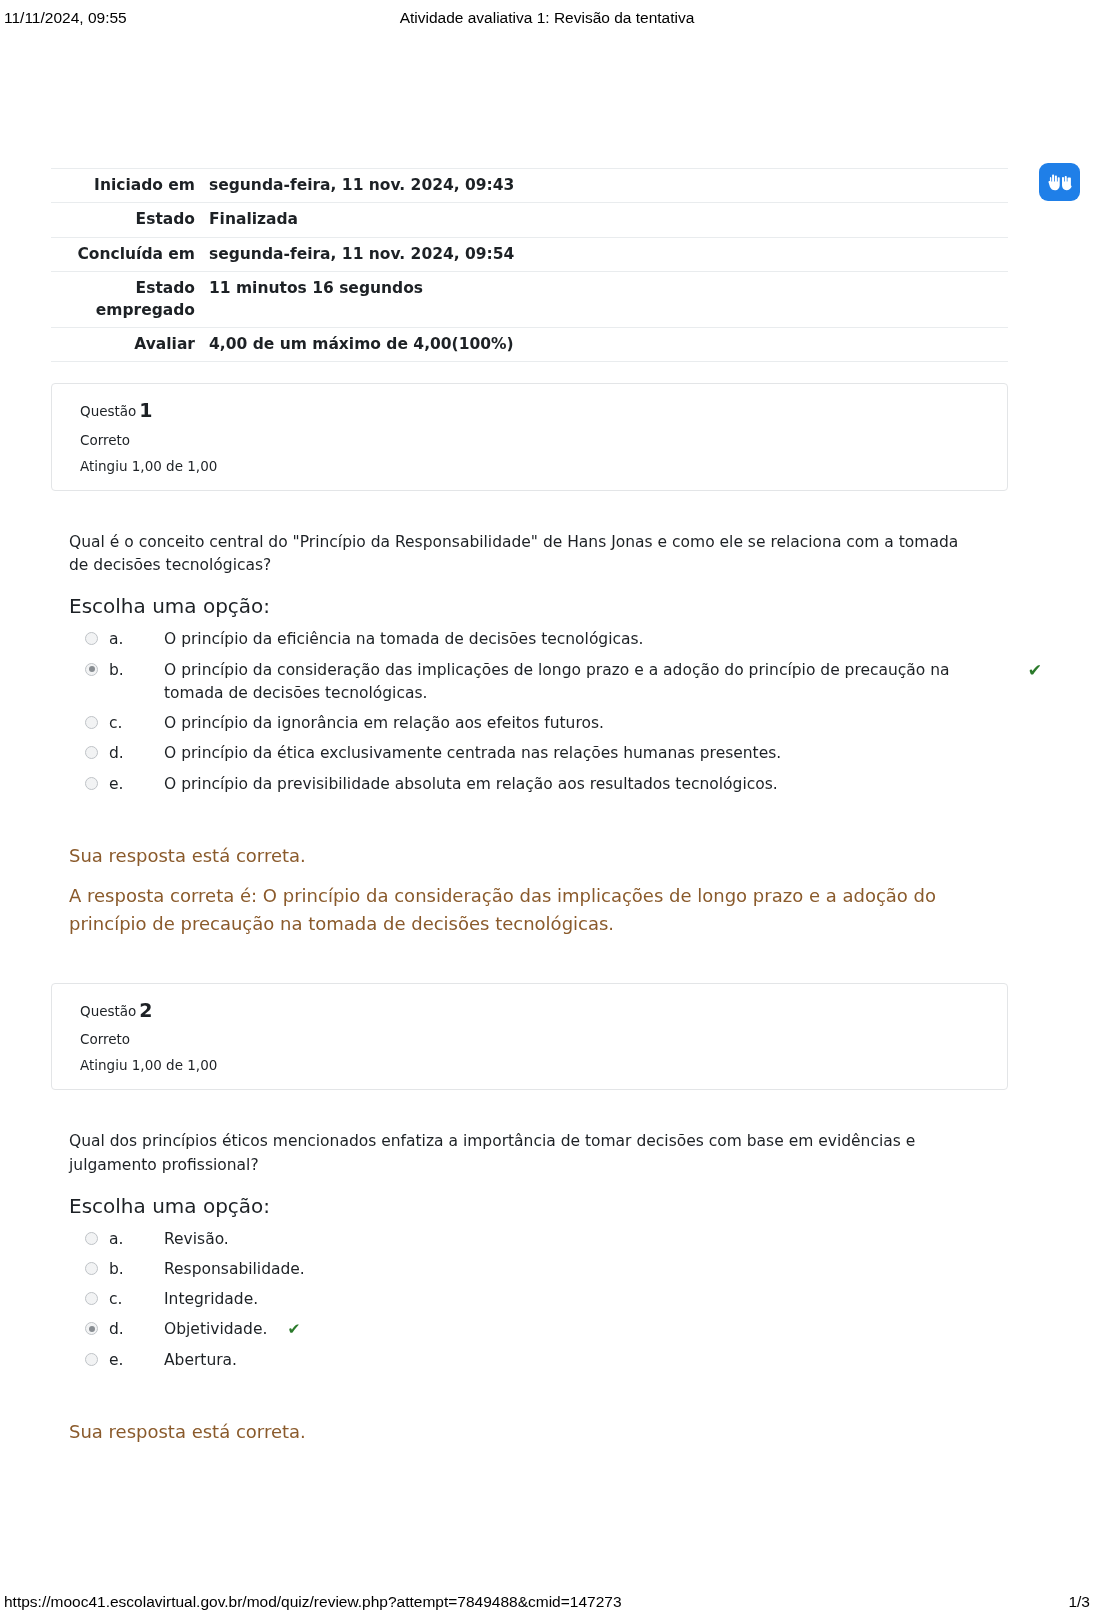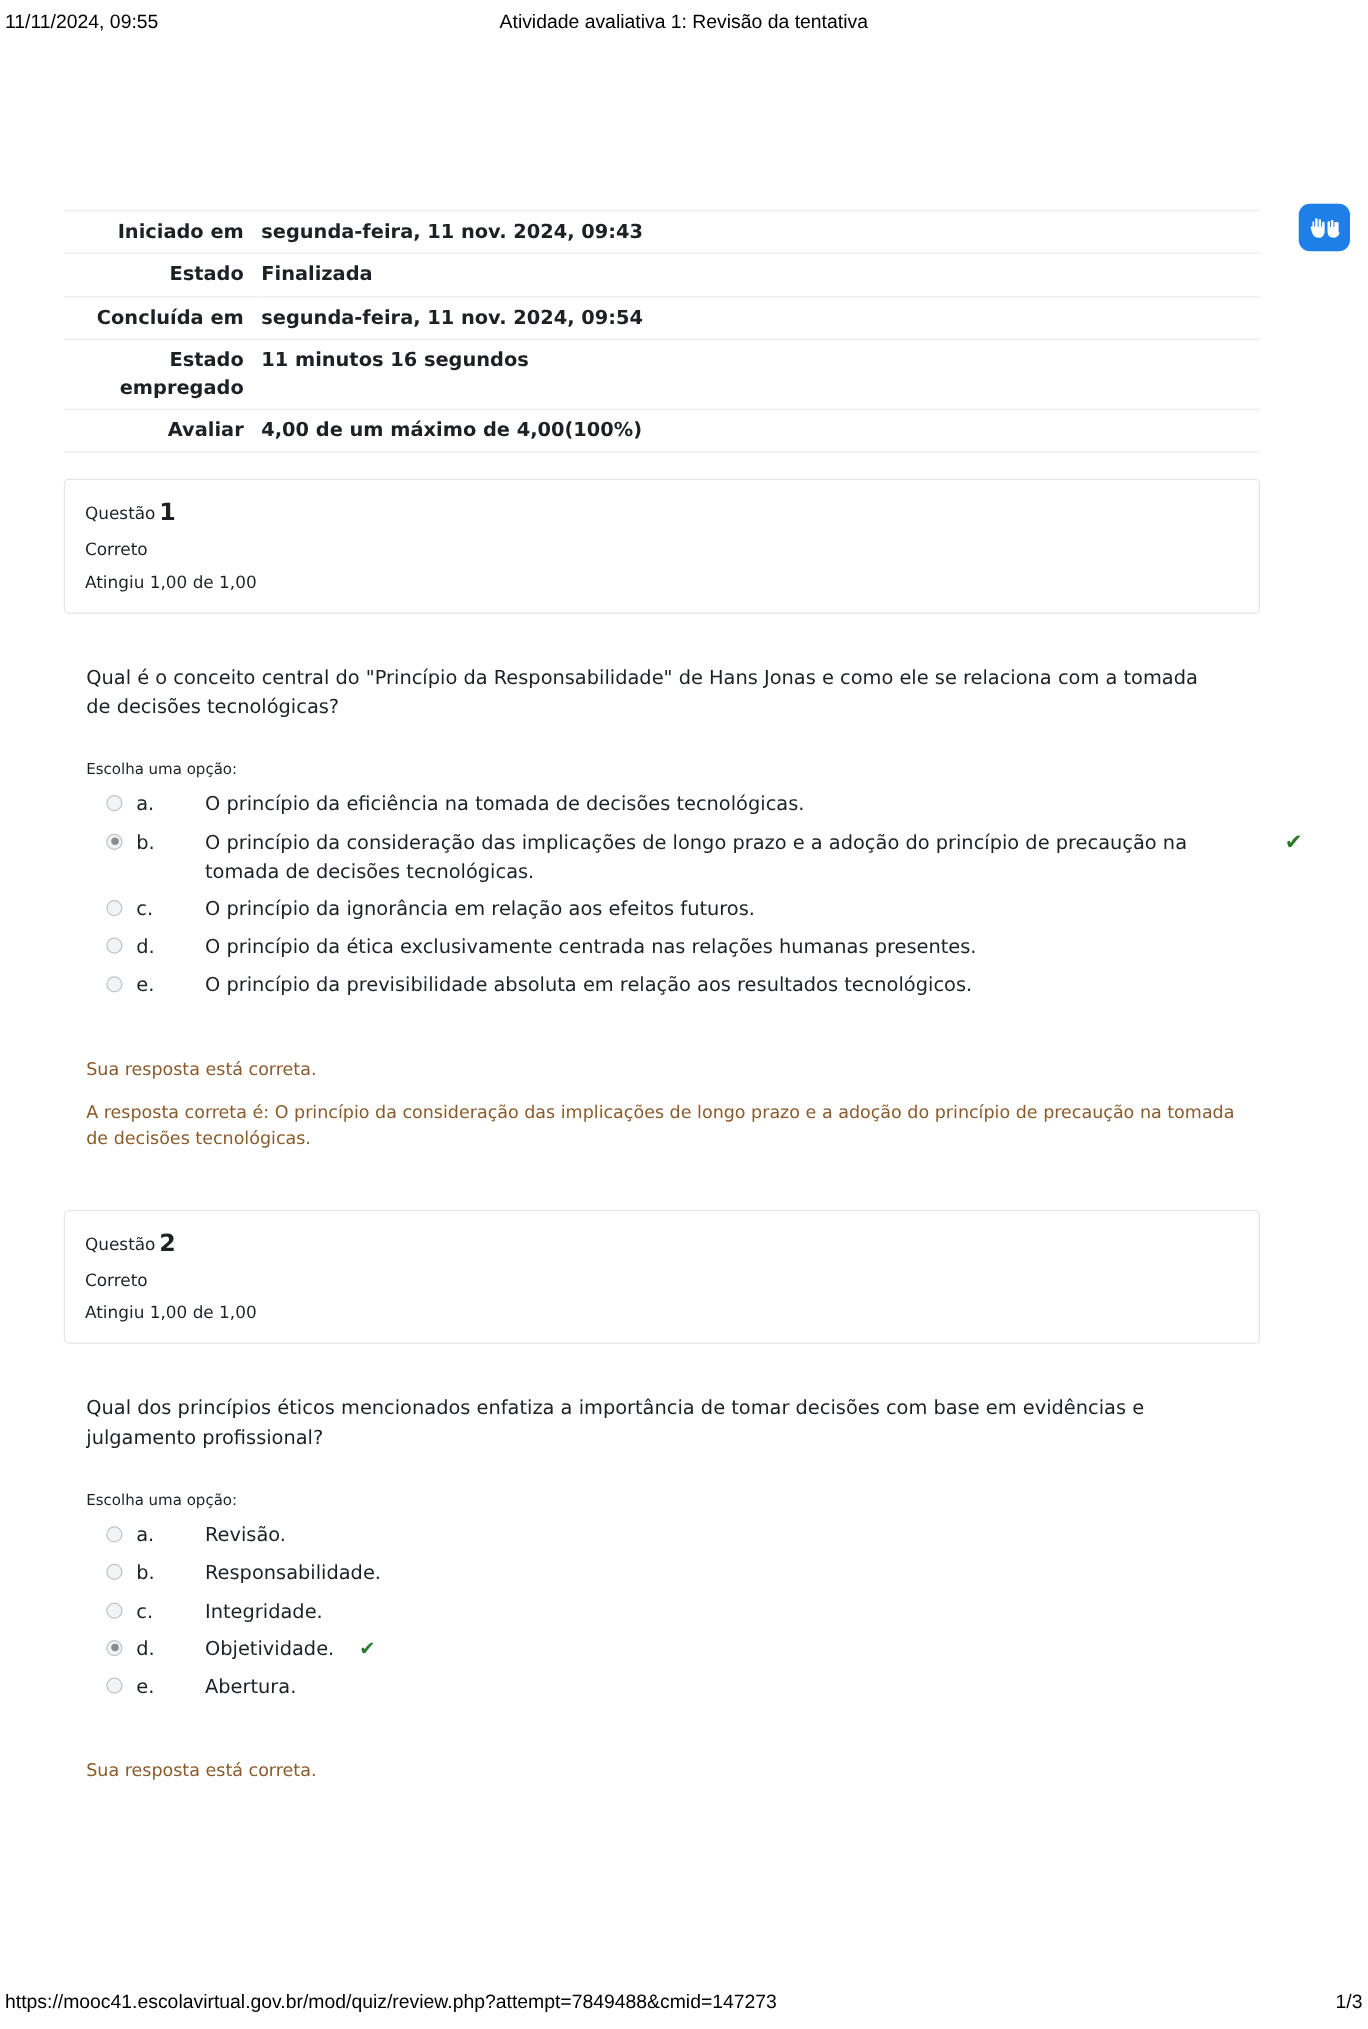--- a/index.html
+++ b/index.html
@@ -96,21 +96,21 @@
     z-index: 5;
   }
 
   
   .que {
     margin-top: 21px;
   }
   .que .info {
     border: 1px solid #e3e5e7;
     border-radius: 4px;
-    padding: 13px 16px 14px 16px;
+    padding: 13px 16px 14px 28px;
     width: 100%;
   }
   .que .no {
     font-size: 13.5px;
     color: #1d2125;
     line-height: 1.4;
     margin-bottom: 7px;
   }
   .que .no .qno {
     font-size: 19px;
@@ -132,22 +132,22 @@
     padding: 0 18px 0 18px;
     margin-top: 40px;
   }
   .qtext {
     font-size: 15.5px;
     line-height: 1.54;
     color: #1d2125;
     max-width: 890px;
   }
   .prompt {
-    font-size: 12px;
-    margin-top: 30px;
+    font-size: 20px;
+    margin-top: 16px;
     color: #1d2125;
   }
 
   .answer {
     margin-top: 10px;
     padding-left: 16px;
   }
   .r0, .r1 {
     display: flex;
     align-items: flex-start;
@@ -199,21 +199,21 @@
   .inline-tick {
     display: inline-block;
     margin-left: 6px;
     color: #2b7a2b;
     font-weight: bold;
   }
 
   .feedback {
     margin-top: 46px;
     color: #8a5a2b;
-    font-size: 14px;
+    font-size: 18px;
     line-height: 1.55;
     max-width: 935px;
   }
   .feedback .line2 { margin-top: 12px; }
 </style>
 </head>
 <body>
 
 <div class="print-header">
   <span class="ph-left">11/11/2024, 09:55</span>

